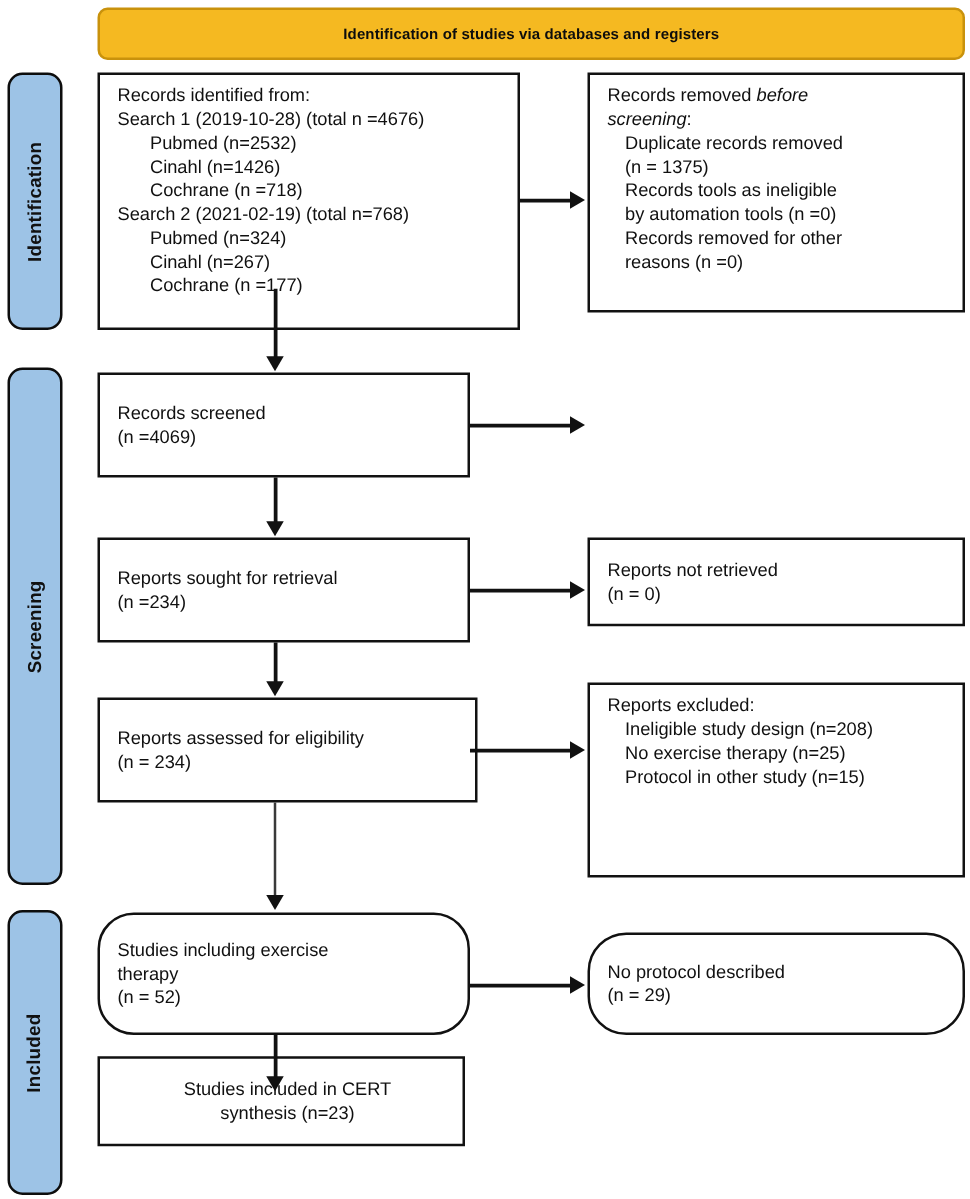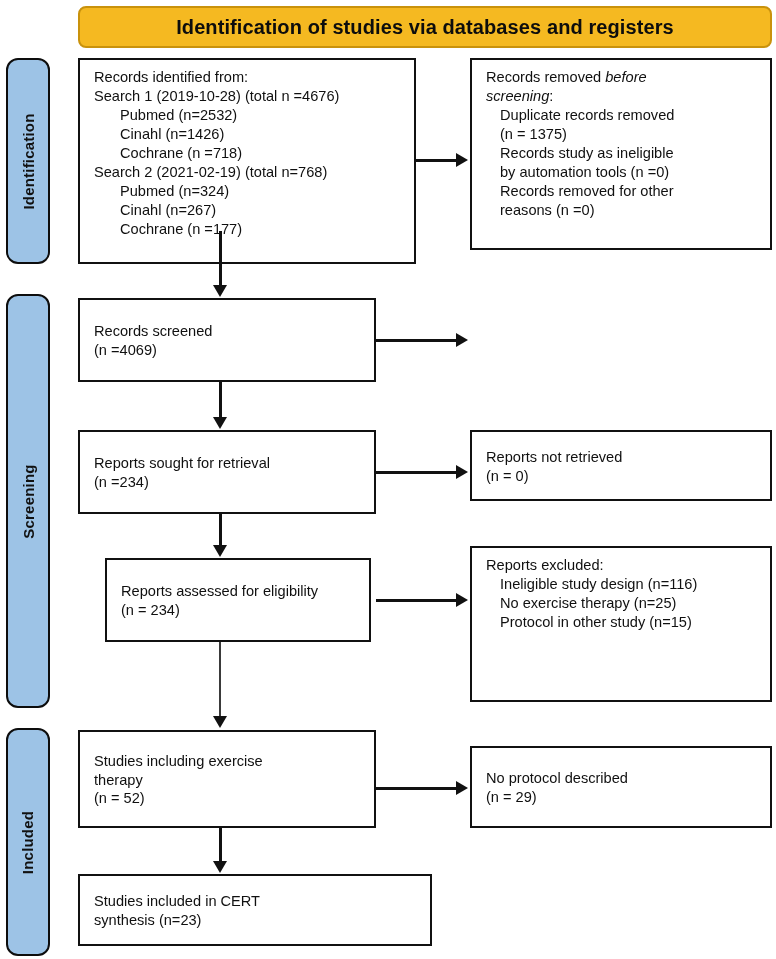--- a/index.html
+++ b/index.html
@@ -26,21 +26,21 @@
     width: 694px;
     height: 42px;
     background: #F5B921;
     border: 2px solid #C9920C;
     border-radius: 8px;
     box-sizing: border-box;
     display: flex;
     align-items: center;
     justify-content: center;
     font-weight: bold;
-    font-size: 20px;
+    font-size: 12px;
     color: #0d0d0d;
     letter-spacing: 0.1px;
   }
 
   
   .stage-bar {
     position: absolute;
     left: 6px;
     width: 44px;
     background: #9DC3E6;
@@ -79,25 +79,25 @@
   .box .ind2 { padding-left: 14px; }
   .ital { font-style: italic; margin-top: 32px; }
 
   
   #box-identified    { left: 78px;  top: 58px;  width: 338px; height: 206px; }
   #box-removed       { left: 470px; top: 58px;  width: 302px; height: 192px; }
   #box-screened      { left: 78px;  top: 298px; width: 298px; height: 84px;  }
   #box-excluded      { left: 470px; top: 298px; width: 302px; height: 84px;  }
   #box-sought        { left: 78px;  top: 430px; width: 298px; height: 84px;  }
   #box-notretrieved  { left: 470px; top: 430px; width: 302px; height: 71px;  }
-  #box-assessed      { left: 78px;  top: 558px; width: 266px; height: 84px; margin-left: 27px;  }
+  #box-assessed      { left: 78px;  top: 558px; width: 304px; height: 84px;  }
   #box-repexcluded   { left: 470px; top: 534px; width: 302px; height: 156px; margin-top: 12px; }
-  #box-studies       { left: 78px;  top: 730px; width: 298px; height: 98px;  }
-  #box-noprotocol    { left: 470px; top: 746px; width: 302px; height: 82px;  }
-  #box-cert          { left: 78px;  top: 874px; width: 354px; height: 72px;  }
+  #box-studies       { left: 78px;  top: 730px; width: 298px; height: 98px; border-radius: 29px;  }
+  #box-noprotocol    { left: 470px; top: 746px; width: 302px; height: 82px; border-radius: 31px;  }
+  #box-cert          { left: 78px;  top: 845px; width: 294px; height: 72px; text-align: center;  }
 
   
   .vcenter {
     display: flex;
     flex-direction: column;
     justify-content: center;
   }
 
   
   .vline {
@@ -155,21 +155,21 @@
     <div class="ln ind1">Pubmed (n=324)</div>
     <div class="ln ind1">Cinahl (n=267)</div>
     <div class="ln ind1">Cochrane (n =177)</div>
   </div>
 
   <div class="box" id="box-removed">
     <div class="ln"><span>Records removed </span><span class="ital">before</span></div>
     <div class="ln"><span class="ital">screening</span><span>:</span></div>
     <div class="ln ind2">Duplicate records removed</div>
     <div class="ln ind2">(n = 1375)</div>
-    <div class="ln ind2">Records study as ineligible</div>
+    <div class="ln ind2">Records tools as ineligible</div>
     <div class="ln ind2">by automation tools (n =0)</div>
     <div class="ln ind2">Records removed for other</div>
     <div class="ln ind2">reasons (n =0)</div>
   </div>
 
   <div class="box vcenter" id="box-screened">
     <div class="ln">Records screened</div>
     <div class="ln">(n =4069)</div>
   </div>
 
@@ -184,21 +184,21 @@
     <div class="ln">(n = 0)</div>
   </div>
 
   <div class="box vcenter" id="box-assessed">
     <div class="ln">Reports assessed for eligibility</div>
     <div class="ln">(n = 234)</div>
   </div>
 
   <div class="box" id="box-repexcluded">
     <div class="ln">Reports excluded:</div>
-    <div class="ln ind2">Ineligible study design (n=116)</div>
+    <div class="ln ind2">Ineligible study design (n=208)</div>
     <div class="ln ind2">No exercise therapy (n=25)</div>
     <div class="ln ind2">Protocol in other study (n=15)</div>
   </div>
 
   <div class="box vcenter" id="box-studies">
     <div class="ln">Studies including exercise</div>
     <div class="ln">therapy</div>
     <div class="ln">(n = 52)</div>
   </div>
 

